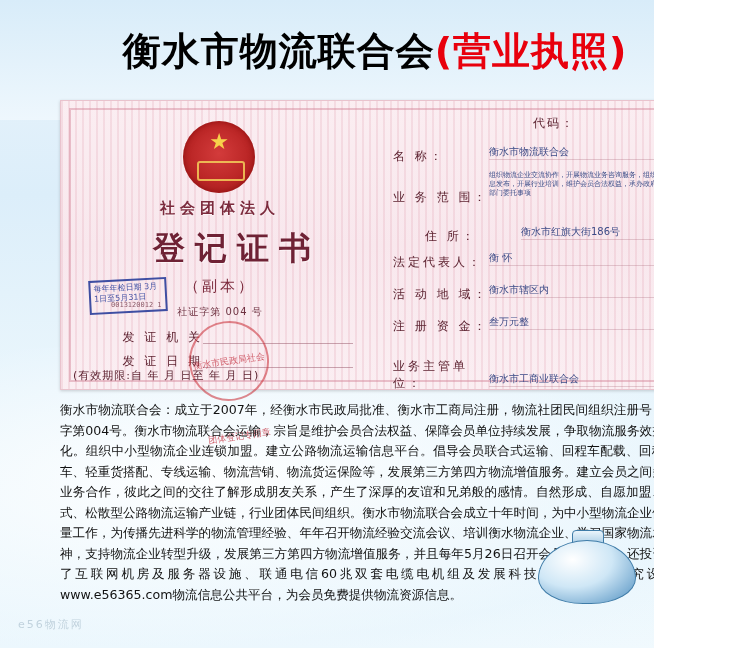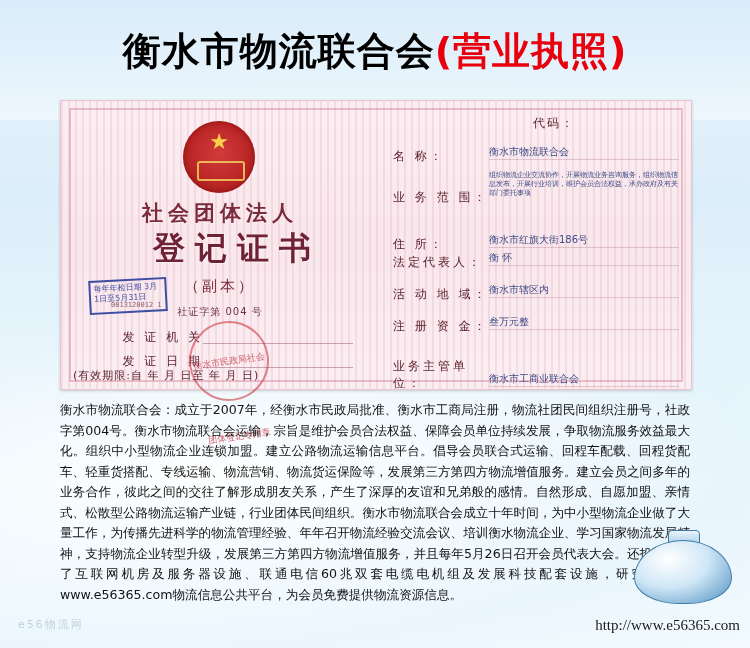--- a/index.html
+++ b/index.html
@@ -8,21 +8,21 @@
   }
   body {
     width: 750px;
     height: 648px;
     font-family: "Liberation Sans", sans-serif;
     background: #ffffff;
     overflow: hidden;
   }
   .page {
     position: relative;
-    width: 750px;
+    width: 654px;
     height: 648px;
     background: linear-gradient(180deg, #eaf4fb 0%, #dceefa 30%, #eaf6fc 60%, #f4fbfe 100%);
     overflow: hidden;
   }
   
   .bg-swirl {
     position: absolute;
     left: -60px;
     top: 330px;
     width: 900px;
@@ -129,21 +129,21 @@
     border-radius: 3px;
     opacity: .85;
   }
   .cert-line1 {
     position: absolute;
     top: 98px;
     left: 0;
     width: 318px;
     text-align: center;
     font-family: "DejaVu Sans", sans-serif;
-    font-size: 21px;
+    font-size: 15px;
     font-weight: bold;
     color: #7c2b3d;
     letter-spacing: 5px;
     text-shadow: 0 1px 0 rgba(255,255,255,.6);
   }
   .cert-line2 {
     position: absolute;
     top: 126px;
     left: 17px;
     width: 318px;
@@ -389,21 +389,21 @@
 
     <div class="cert-right">
       <div class="info-code">代码：</div>
 
       <div class="info-row" style="top:44px;">
         <span class="ilbl">名       称：</span><span class="ival">衡水市物流联合会</span>
       </div>
       <div class="info-row" style="top:70px;text-decoration:underline;">
         <span class="ilbl">业 务 范 围：</span><span class="ival multi">组织物流企业交流协作，开展物流业务咨询服务，组织物流信息发布，开展行业培训，维护会员合法权益，承办政府及有关部门委托事项</span>
       </div>
-      <div class="info-row" style="top:132px;">
+      <div class="info-row" style="top:124px;padding-left:32px;">
         <span class="ilbl">住       所：</span><span class="ival">衡水市红旗大街186号</span>
       </div>
       <div class="info-row" style="top:150px;">
         <span class="ilbl">法定代表人：</span><span class="ival">衡 怀</span>
       </div>
       <div class="info-row" style="top:214px;">
         <span class="ilbl">注 册 资 金：</span><span class="ival">叁万元整</span>
       </div>
       <div class="info-row" style="top:182px;">
         <span class="ilbl">活 动 地 域：</span><span class="ival">衡水市辖区内</span>
@@ -414,15 +414,14 @@
     </div>
   </div>
 
   <div class="body-text">衡水市物流联合会：成立于2007年，经衡水市民政局批准、衡水市工商局注册，物流社团民间组织注册号，社政字第004号。衡水市物流联合会运输，宗旨是维护会员合法权益、保障会员单位持续发展，争取物流服务效益最大化。组织中小型物流企业连锁加盟。建立公路物流运输信息平台。倡导会员联合式运输、回程车配载、回程货配车、轻重货搭配、专线运输、物流营销、物流货运保险等，发展第三方第四方物流增值服务。建立会员之间多年的业务合作，彼此之间的交往了解形成朋友关系，产生了深厚的友谊和兄弟般的感情。自然形成、自愿加盟、亲情式、松散型公路物流运输产业链，行业团体民间组织。衡水市物流联合会成立十年时间，为中小型物流企业做了大量工作，为传播先进科学的物流管理经验、年年召开物流经验交流会议、培训衡水物流企业、学习国家物流发展精神，支持物流企业转型升级，发展第三方第四方物流增值服务，并且每年5月26日召开会员代表大会。还投资建立了互联网机房及服务器设施、联通电信60兆双套电缆电机组及发展科技配套设施，研究设计了 www.e56365.com物流信息公共平台，为会员免费提供物流资源信息。</div>
 
   <div class="vase">
     <div class="vase-neck"></div>
     <div class="vase-body"></div>
   </div>
 
-  <div class="url">http://www.e56365.com</div>
   <div class="corner-logo">e56物流网</div>
 </div>
 
 </body></html>

